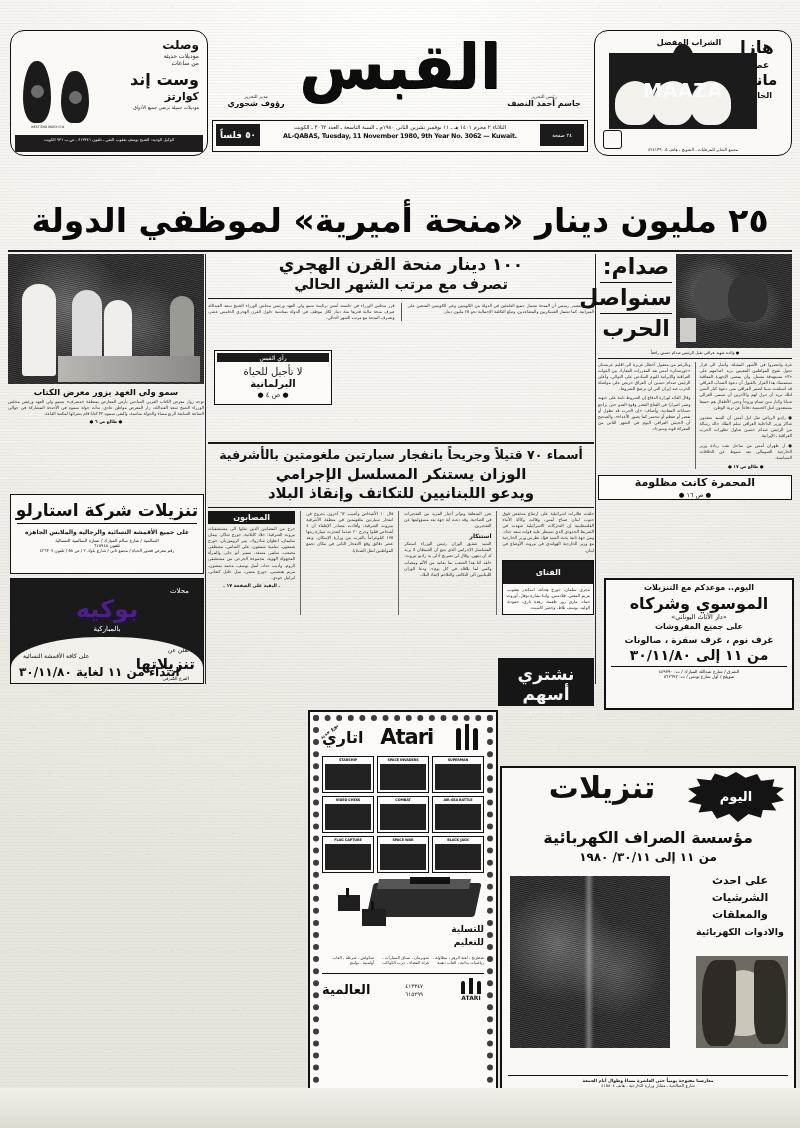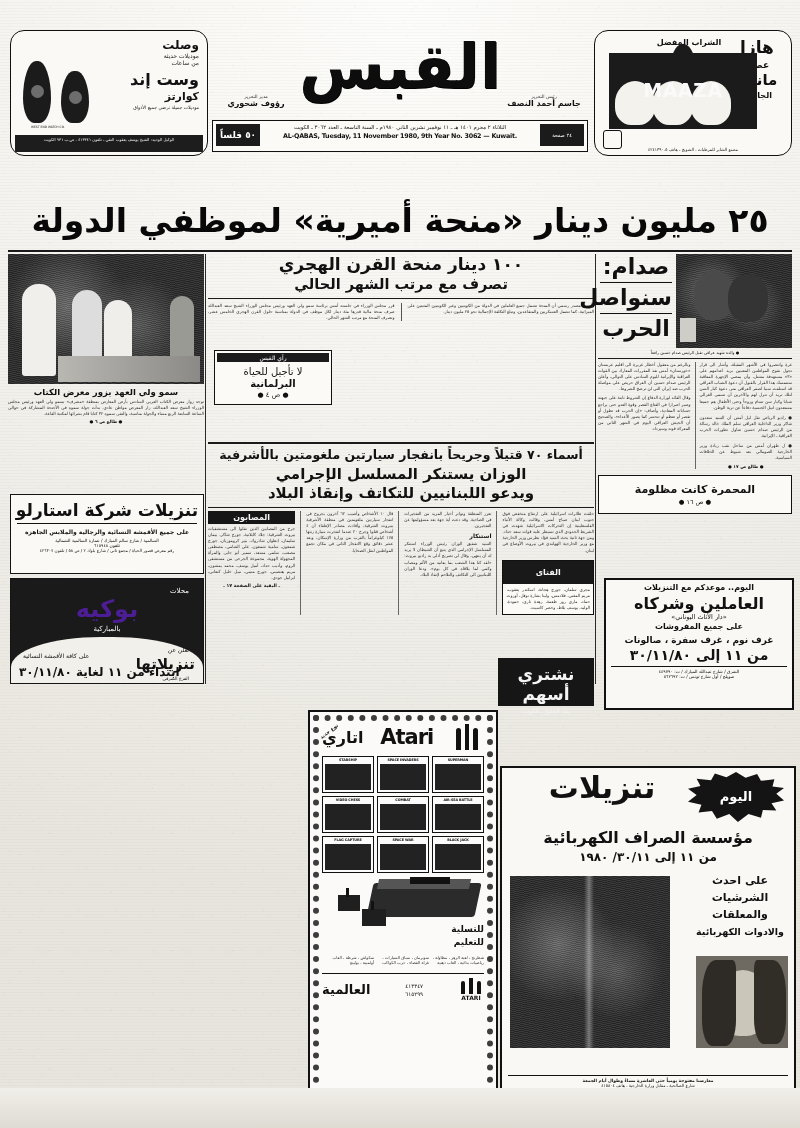--- a/index.html
+++ b/index.html
@@ -115,21 +115,21 @@
   .opbox .t1{font-size:10px;font-weight:normal;line-height:13px;}
   .opbox .t2{font-size:10px;font-weight:bold;text-align:center;}
 
   .headline2{font-size:12.5px;font-weight:bold;text-align:center;letter-spacing:-.45px;}
   .headline3{font-size:15px;font-weight:bold;text-align:center;line-height:19px;letter-spacing:-.6px;}
 
   .darkbadge{background:#161616;color:#f5f5f5;text-align:center;font-size:8px;font-weight:bold;padding:2px 0;}
 
   
   .rhead{font-size:22px;font-weight:bold;text-align:center;line-height:26px;letter-spacing:-1px;}
-  .rbox{border:1.5px solid #111;text-align:center;background:#fbfaf7;padding:7px 0;}
+  .rbox{border:1.5px solid #111;text-align:center;background:#fbfaf7;padding:0 0;}
   .rbox .t{font-size:11px;font-weight:bold;}
   .rbox .s{font-size:6.5px;margin-top:2px;}
 
   
   .ad{position:absolute;border:1.5px solid #141414;background:#faf9f5;overflow:hidden;}
 
   .starlo-t{font-size:17px;font-weight:bold;text-align:center;letter-spacing:-.8px;}
   .bouquet{position:absolute;inset:0;background:#1a1a1a;}
   .bq-word{position:absolute;left:0;right:0;top:16px;text-align:center;color:#4c1d95;font-size:24px;font-weight:bold;letter-spacing:-1px;}
 
@@ -375,21 +375,21 @@
       </div>
 
       <div class="rbox ar" style="margin-top:6px;">
         <div class="t">المحمرة كانت مظلومة</div>
         <div class="s">● ص ١٦ ●</div>
       </div>
     </div>
 
     <div class="moussawi ar">
       <div class="mw-t">اليوم.. موعدكم مع التنزيلات</div>
-      <div class="mw-b">العاملين وشركاه</div>
+      <div class="mw-b">الموسوي وشركاه</div>
       <div style="font-size:6.5px;text-align:center;">«دار الأثاث اليوناني»</div>
       <div style="font-size:8px;text-align:center;font-weight:bold;margin-top:1px;">على جميع المفروشات</div>
       <div style="font-size:9px;text-align:center;font-weight:bold;margin-top:4px;">غرف نوم ، غرف سفرة ، صالونات</div>
       <div style="font-size:14px;text-align:center;font-weight:bold;margin-top:2px;letter-spacing:-.5px;">من ١١ إلى ٣٠/١١/٨٠</div>
       <div style="border-top:1px solid #111;margin:3px 5px 2px;"></div>
       <div style="font-size:4.4px;text-align:center;">الشرق / شارع عبدالله المبارك / ت: ٤٤٩٧٩٠</div>
       <div style="font-size:4.4px;text-align:center;">صويلح / أول شارع تونس / ت: ٥٦٢٦٩٢</div>
     </div>
 
     <div class="shares ar">

